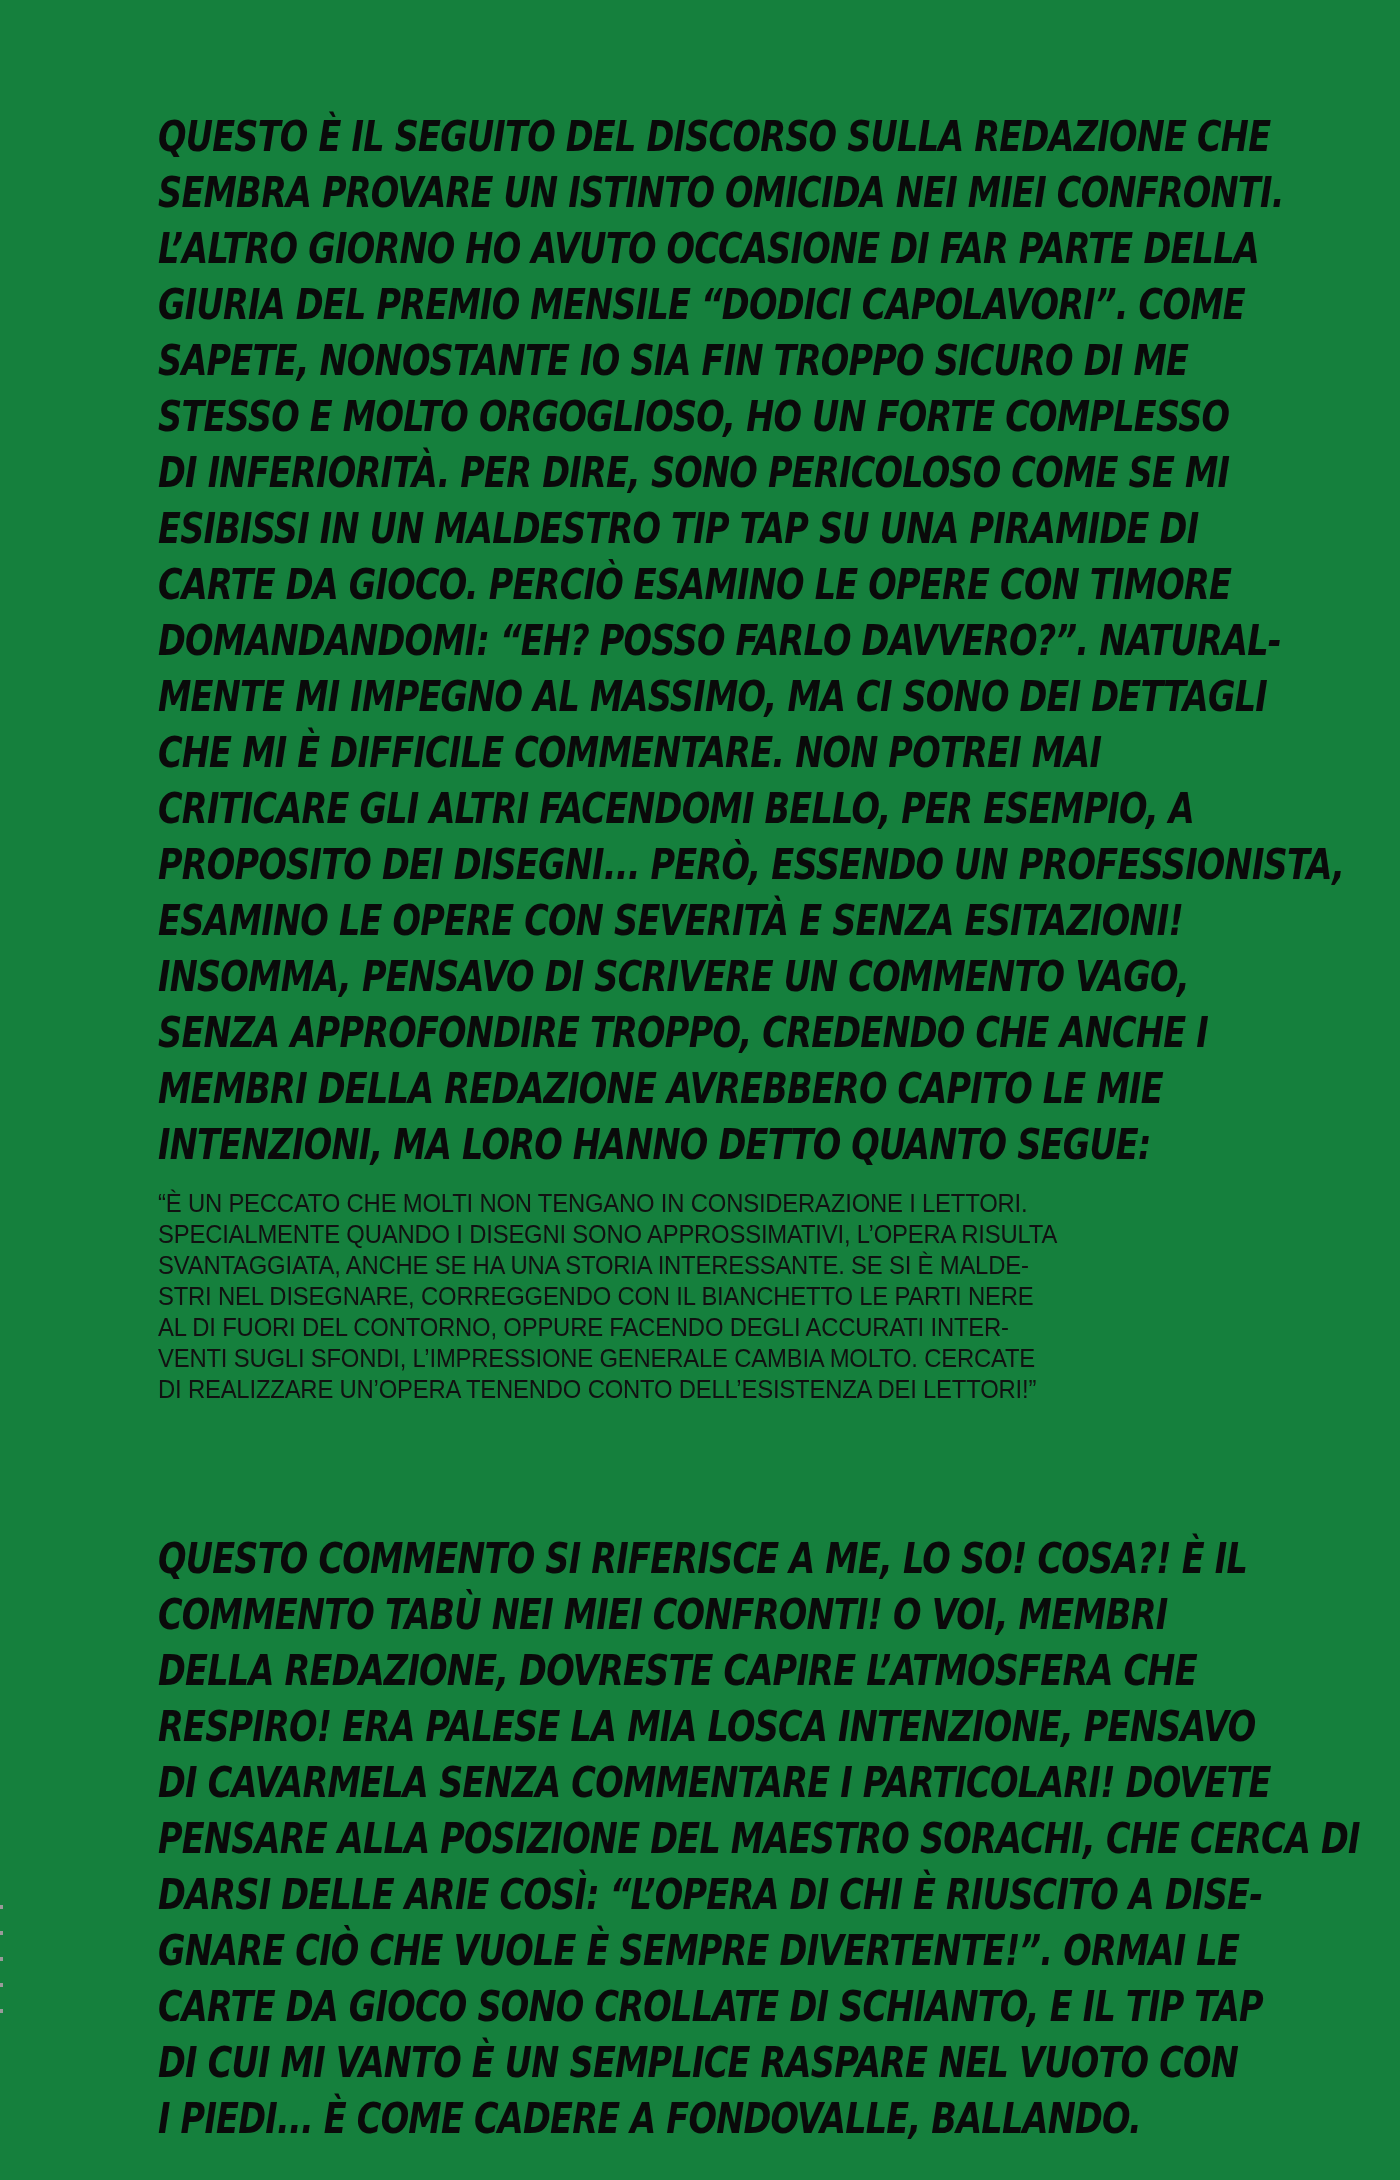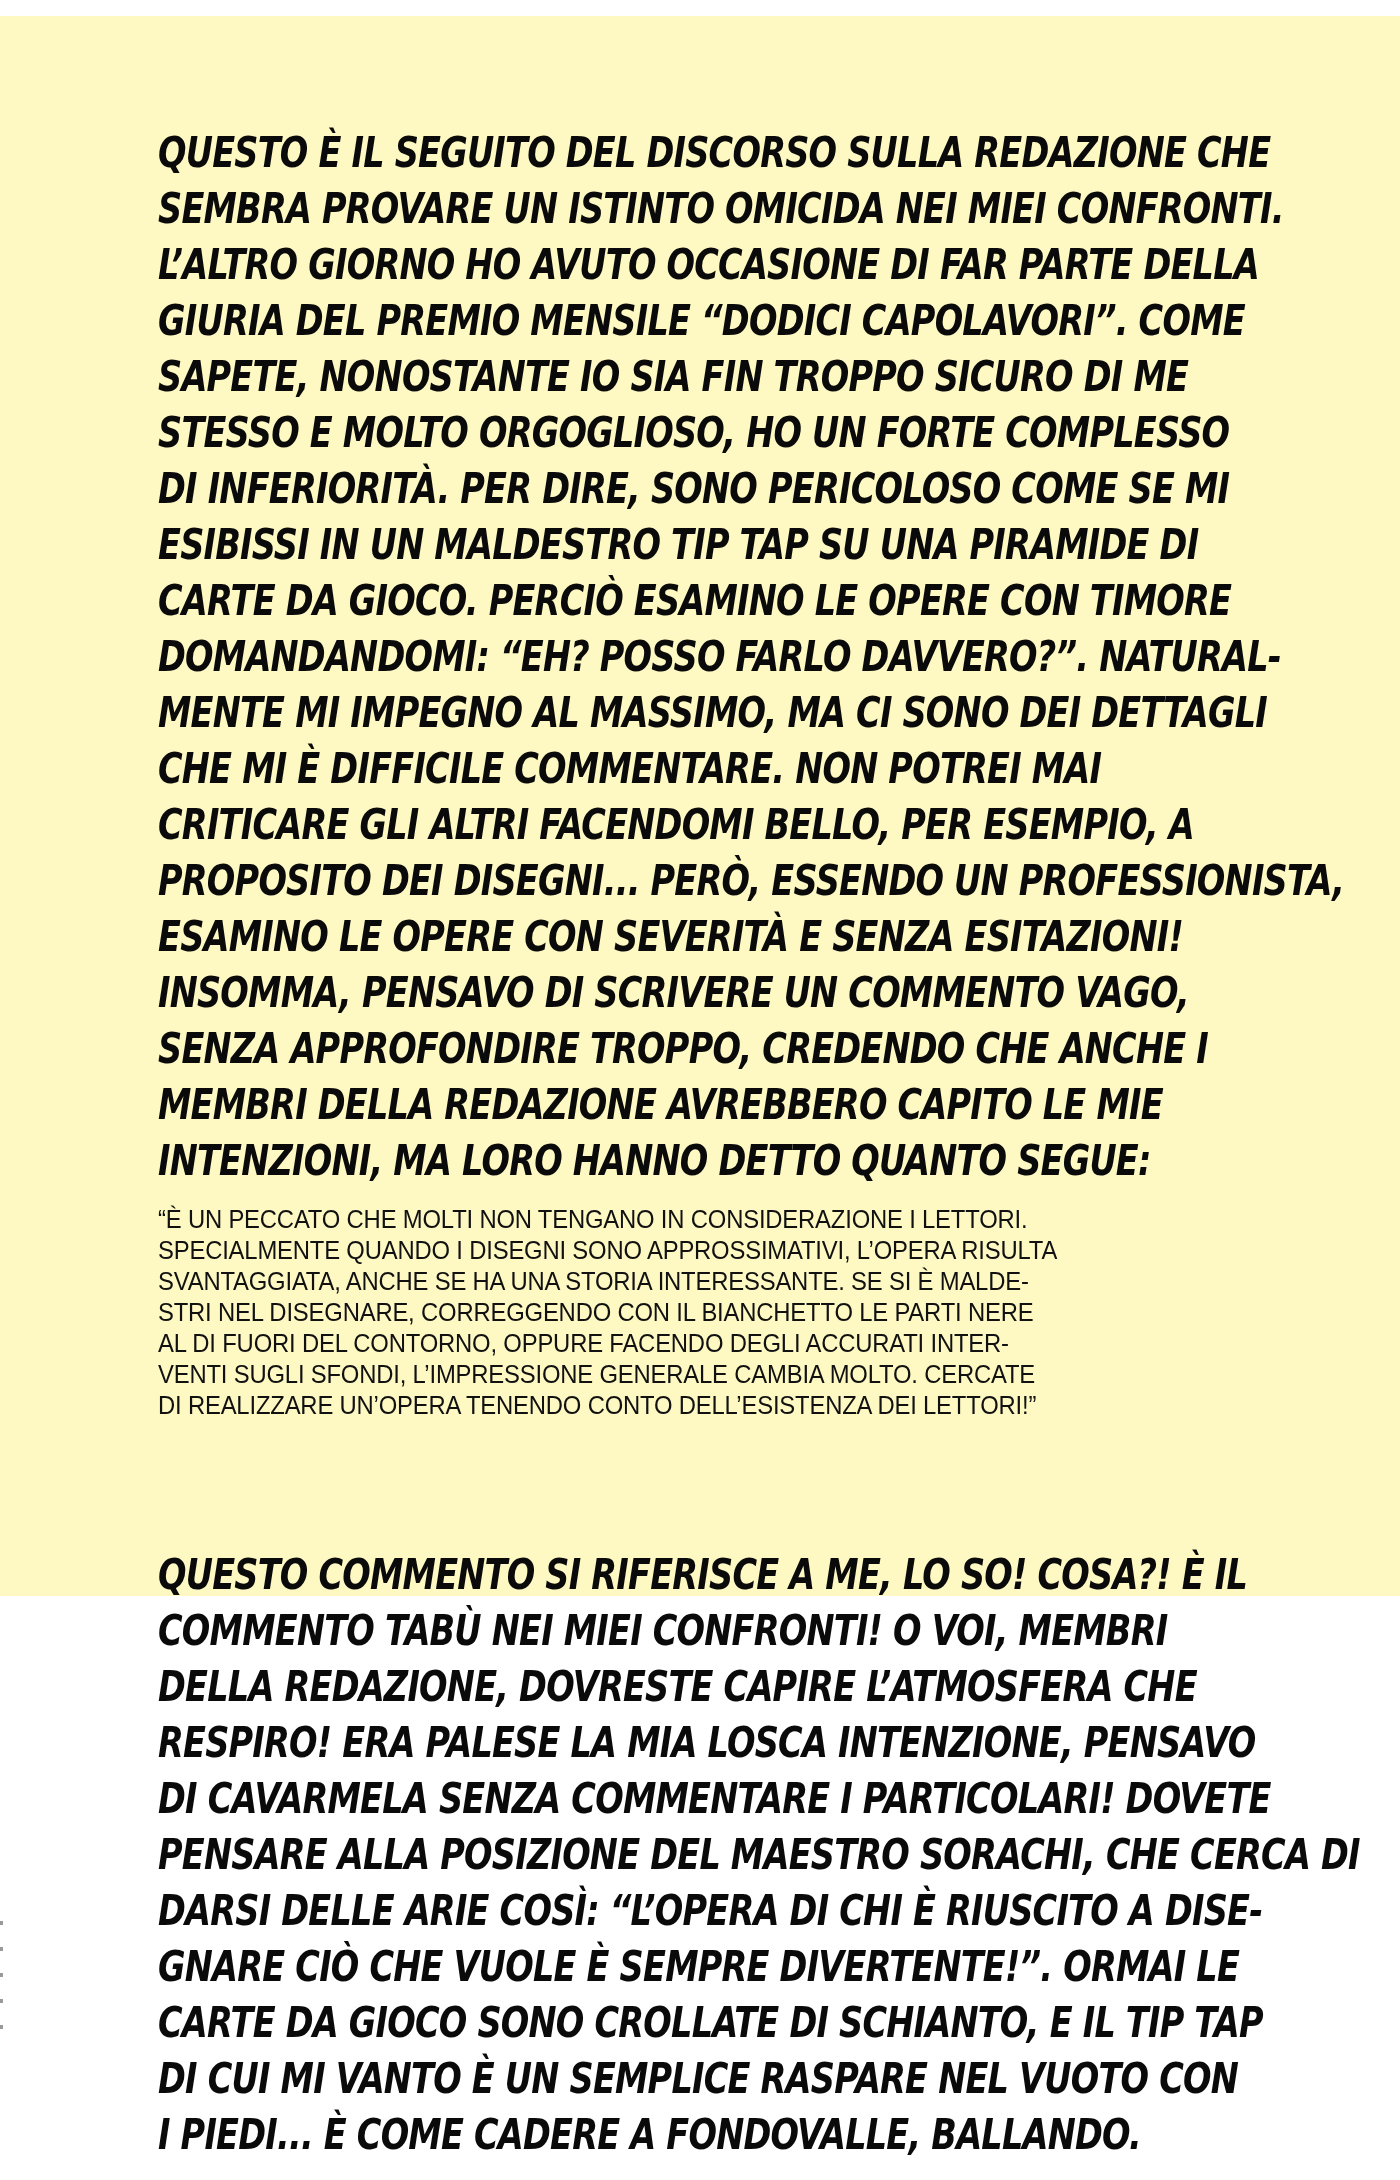--- a/index.html
+++ b/index.html
@@ -9,24 +9,24 @@
     }
     body {
       width: 1400px;
       height: 2180px;
       position: relative;
       overflow: hidden;
       color: #0a0a0a;
     }
     .page {
       position: absolute;
-      left: 0; top: 16px;
+      left: 0; top: 0;
       width: 1400px;
-      height: 1580px;
-      background: #fef9c3;
+      height: 2180px;
+      background: #15803d;
     }
     .hand-block {
       position: absolute;
       left: 158px;
       width: 1150px;
       font-family: "DejaVu Sans", sans-serif;
       font-weight: bold;
       font-style: italic;
       font-size: 43px;
       letter-spacing: -1px;

